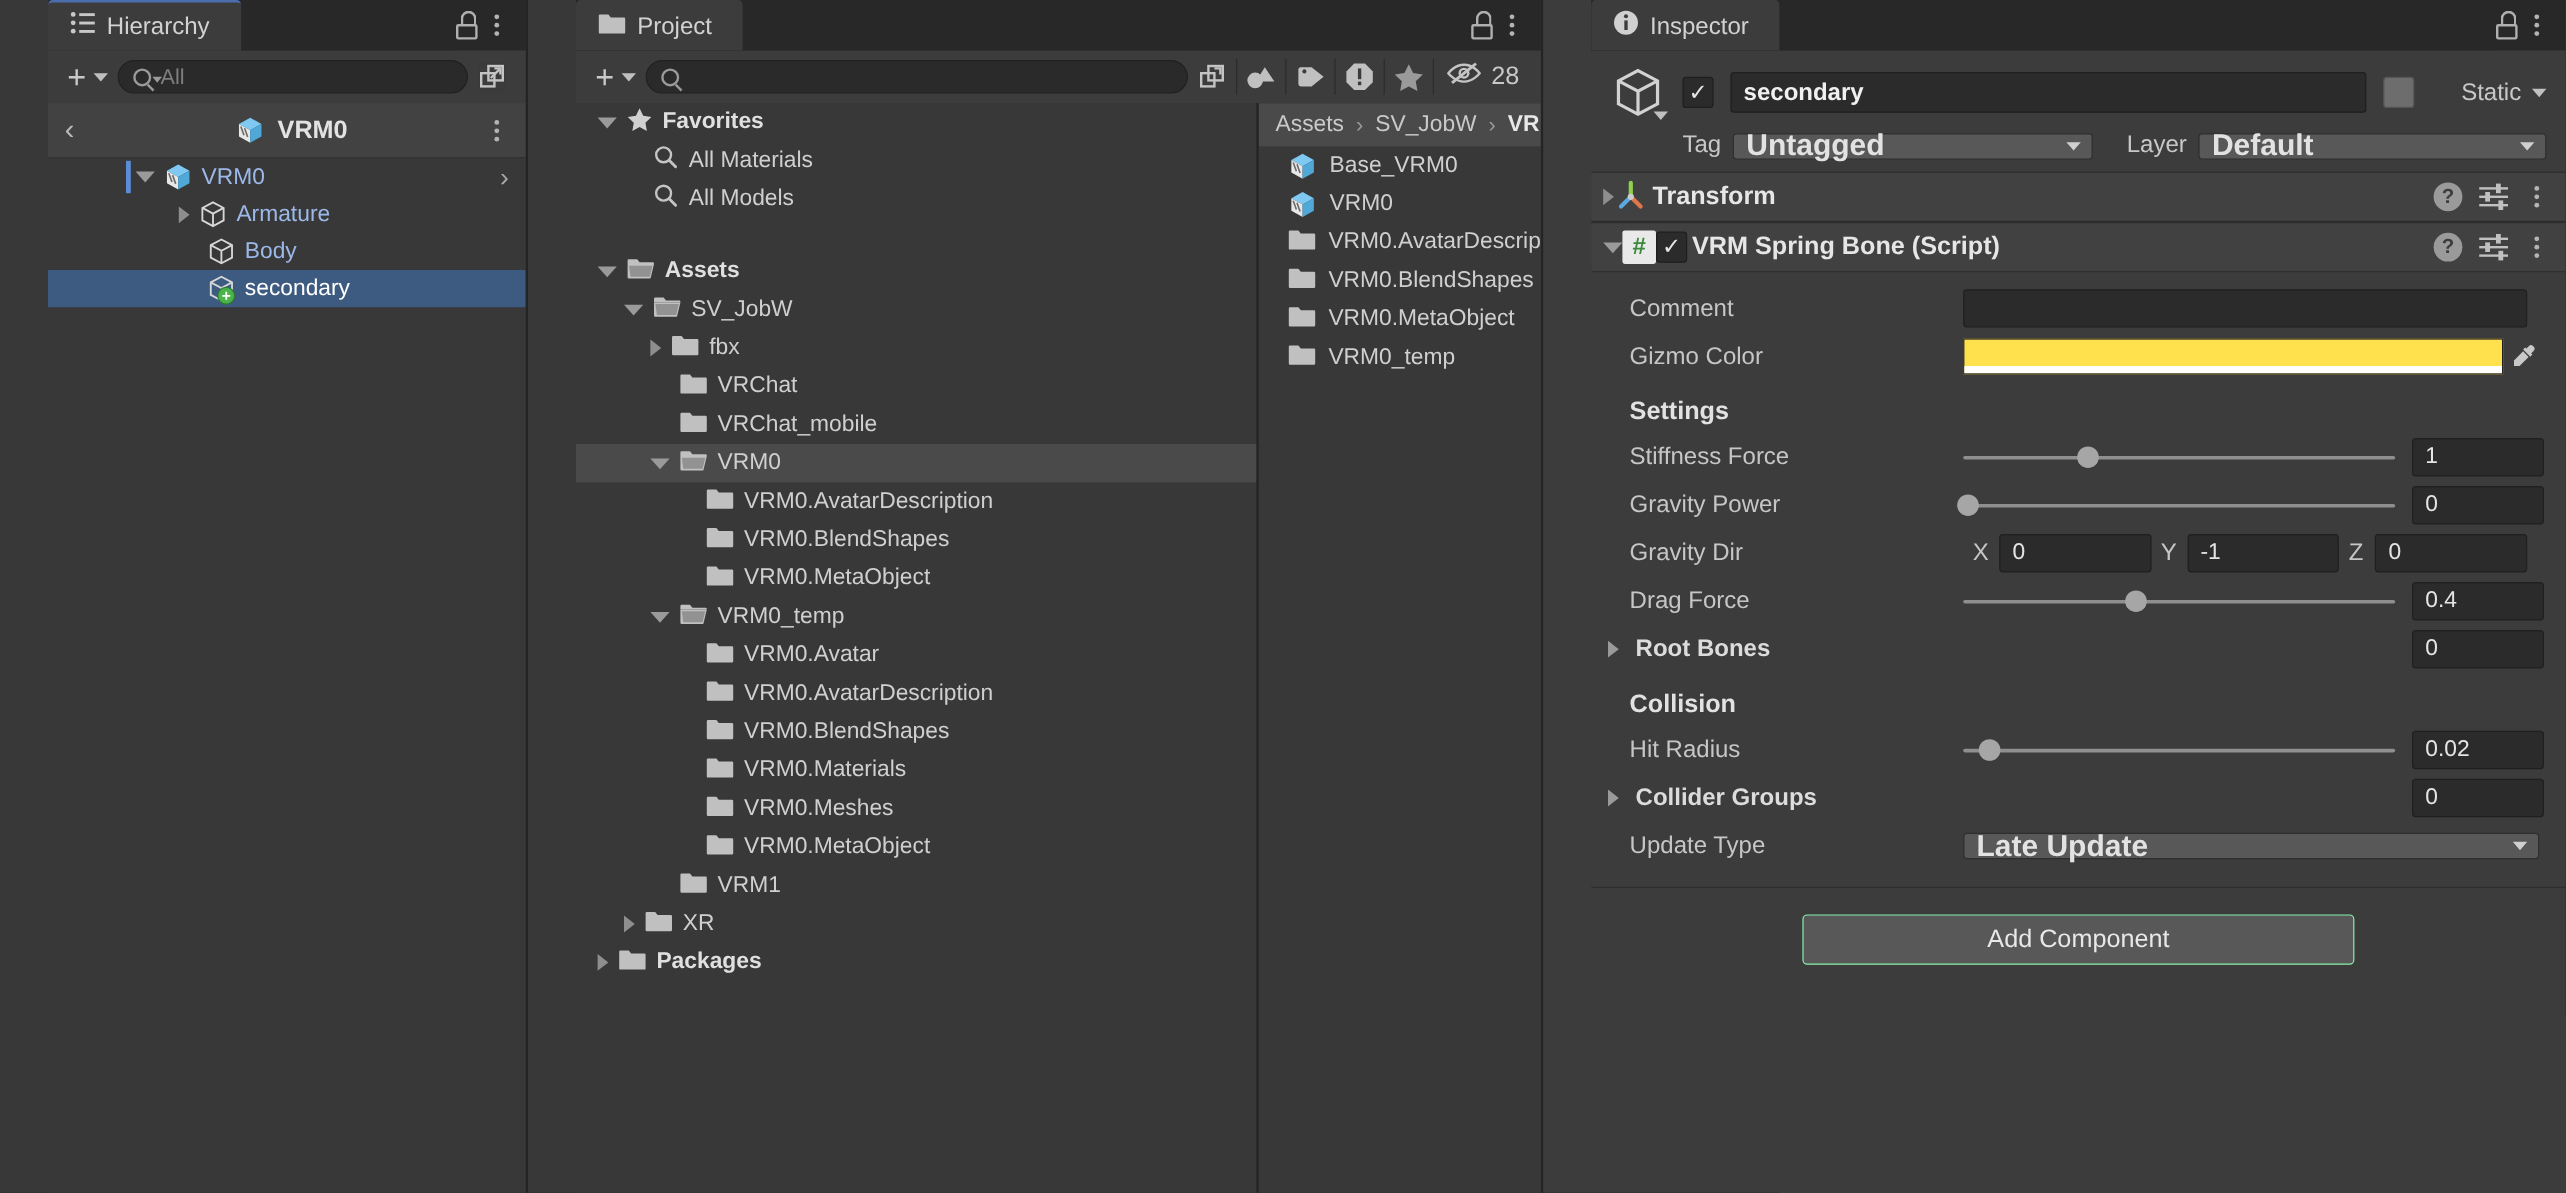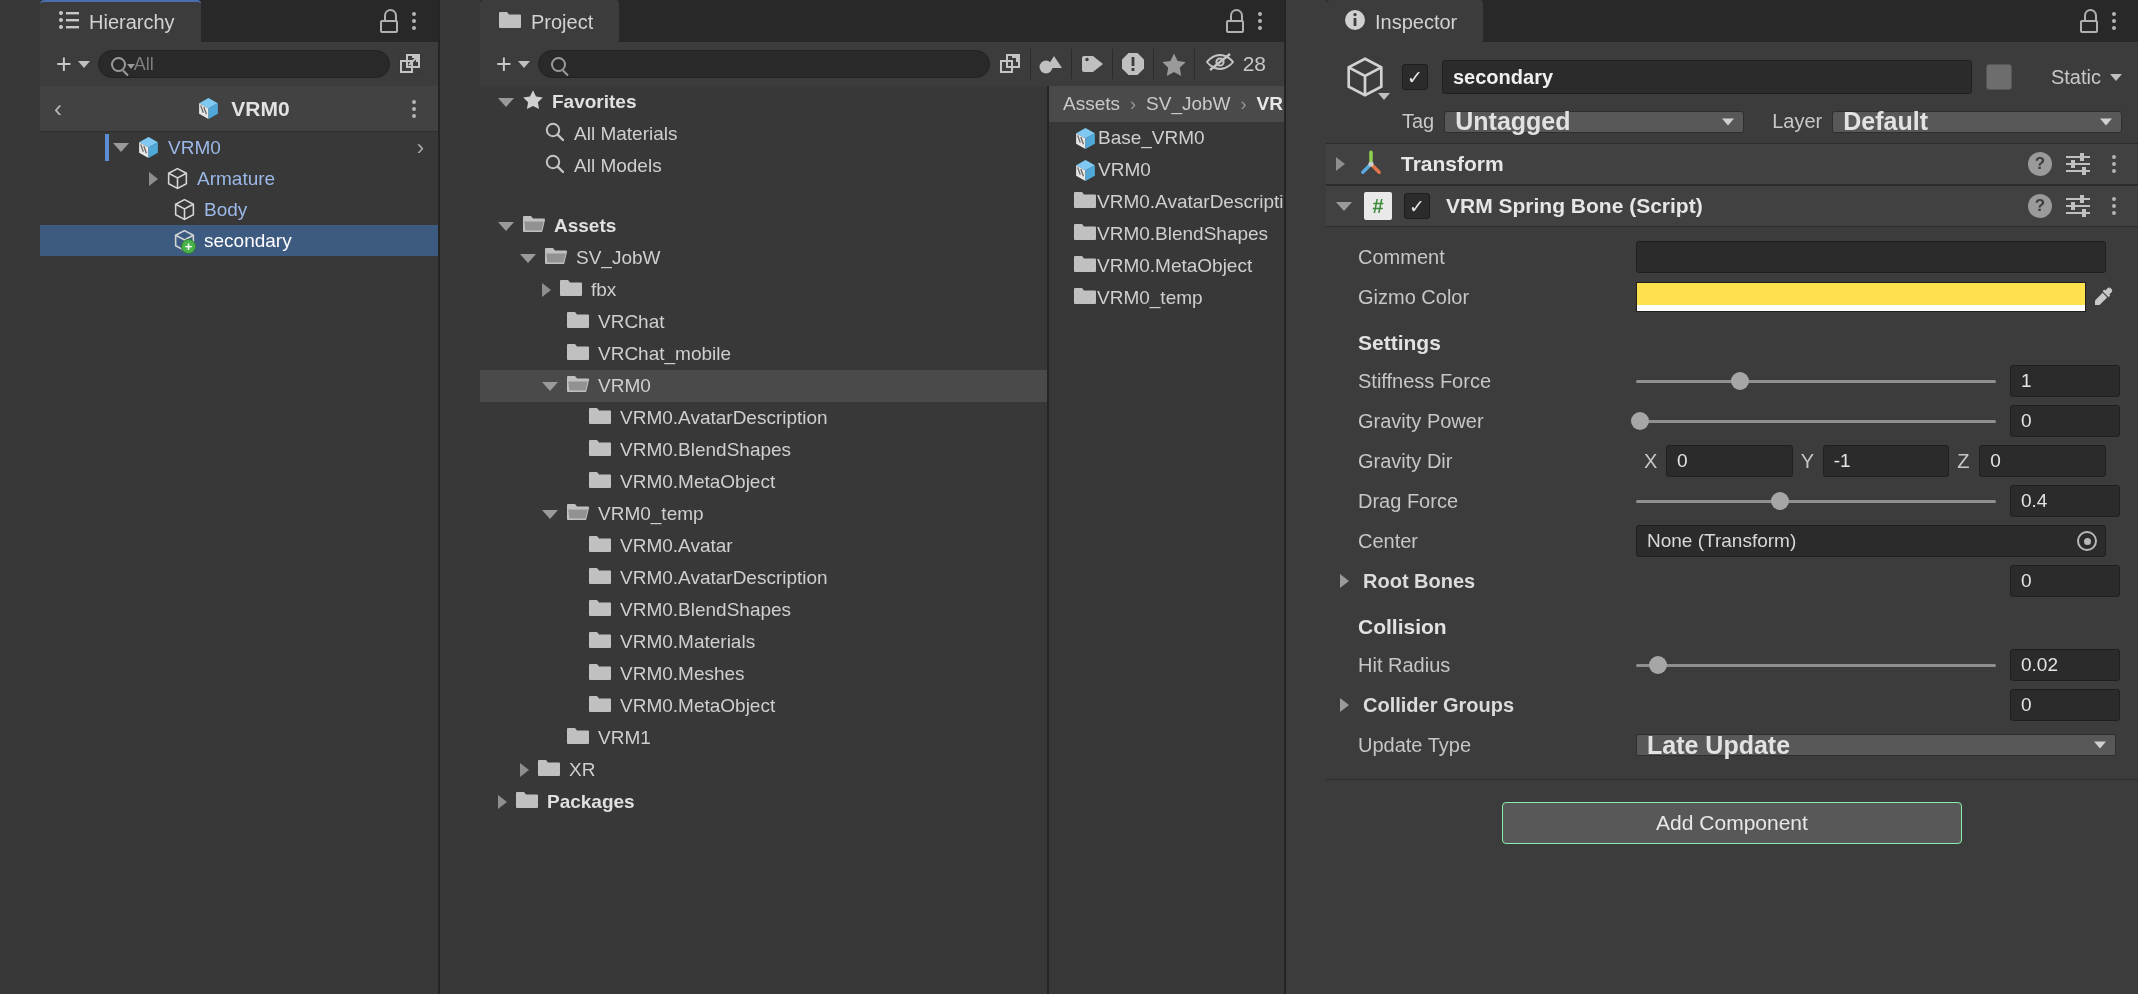--- a/index.html
+++ b/index.html
@@ -84,40 +84,40 @@
   .proj-body { flex:1; display:flex; min-height:0; }
   .proj-left { width:569px; background:#383838; border-right:2px solid #242424; overflow:hidden; }
   .proj-right { flex:1; background:#383838; overflow:hidden; }
   .prow { height:32px; display:flex; align-items:center; gap:8px; font-size:19px; color:#cfcfcf; }
   .prow.hl { background:#4a4a4a; }
   .prow b { font-weight:bold; color:#e0e0e0; }
   .folder { width:24px;height:19px;flex:0 0 auto;}
   .bcrumbs { height:36px; background:#4a4a4a; display:flex; align-items:center; gap:10px; padding-left:14px; font-size:19px; color:#c9c9c9;}
   .bcrumbs .cur { font-weight:bold; color:#e8e8e8;}
   .bcrumbs .sepc { color:#9a9a9a; font-size:18px; }
-  .frow { height:32px; display:flex; align-items:center; gap:0; padding-left:24px; font-size:19px; color:#cfcfcf;}
+  .frow { height:32px; display:flex; align-items:center; gap:10px; padding-left:24px; font-size:19px; color:#cfcfcf;}
 
   
   #inspector { flex:1; background:#3c3c3c; }
   .insp-scroll { flex:1; overflow:hidden; }
   .obj-header { background:#3c3c3c; padding:12px 16px 10px 16px; }
   .obj-row1 { display:flex; align-items:center; gap:14px; }
   .gobj-icon { width:46px; height:46px; position:relative; flex:0 0 auto;}
   .gobj-icon .smalltri{position:absolute;right:-2px;bottom:0;width:0;height:0;border-left:6px solid transparent;border-right:6px solid transparent;border-top:7px solid #c0c0c0;}
   .chk { width:26px;height:26px;background:#2b2b2b;border:1px solid #1e1e1e;border-radius:3px;display:flex;align-items:center;justify-content:center;color:#e6e6e6;font-size:19px;flex:0 0 auto;}
   .chk.empty { color:transparent; background:#6d6d6d; border-color:#555; }
   .namefield { flex:1; height:34px; background:#2b2b2b; border:1px solid #1f1f1f; border-radius:3px; display:flex; align-items:center; padding:0 10px; color:#f0f0f0; font-weight:bold; font-size:20px;}
   .static-wrap { display:flex; align-items:center; gap:9px; }
   .static-lbl { font-size:20px; color:#c8c8c8;margin-left:30px;}
   .obj-row2 { display:flex; align-items:center; gap:10px; margin-top:10px; padding-left:60px;}
   .fld-lbl { font-size:20px; color:#c8c8c8; }
   .dropdown { height:22px; background:#585858; border:1px solid #2e2e2e; border-radius:3px; display:flex; align-items:center; padding:0 10px; color:#e2e2e2; font-size:25px; position:relative;font-weight:bold;}
   .dropdown .dd-caret { position:absolute; right:9px; top:50%; transform:translateY(-50%); width:0;height:0;border-left:6px solid transparent;border-right:6px solid transparent;border-top:7px solid #d0d0d0;}
 
-  .comp-header { height:42px; background:#414141; border-top:1px solid #2c2c2c; border-bottom:1px solid #2c2c2c; display:flex; align-items:center; gap:12px; padding:0 14px 0 10px;}
+  .comp-header { height:42px; background:#414141; border-top:1px solid #2c2c2c; border-bottom:1px solid #2c2c2c; display:flex; align-items:center; gap:0; padding:0 14px 0 10px;}
   .comp-header .ctitle { font-size:21px; font-weight:bold; color:#e6e6e6; flex:1; margin-left:4px;}
   .comp-icons { display:flex; align-items:center; gap:14px; }
   .qmark { width:24px;height:24px;border-radius:50%;background:#9a9a9a;color:#3c3c3c;font-size:17px;font-weight:bold;display:flex;align-items:center;justify-content:center;}
   .presets { width:24px;height:22px;position:relative;}
   .presets i{position:absolute;left:0;height:2px;background:#c0c0c0;}
   .presets i:nth-child(1){top:3px;width:24px}
   .presets i:nth-child(2){top:10px;width:24px}
   .presets i:nth-child(3){top:17px;width:24px}
   .presets u{position:absolute;width:4px;height:8px;background:#c0c0c0;}
   .presets u:nth-of-type(1){left:14px;top:0}
@@ -768,27 +768,20 @@
 
         <div class="prop">
           <span class="plabel">Drag Force</span>
           <span class="slider">
             <span class="track"></span>
               <span class="knob" id="knob-drag" style="left: 40%;"></span>
           </span>
           <span class="txtbox numbox">0.4</span>
         </div>
 
-        <div class="prop">
-          <span class="plabel">Center</span>
-          <span class="objfield" style="margin-right:14px">
-            <span>None (Transform)</span>
-            <span class="target"></span>
-          </span>
-        </div>
 
         <div class="prop">
           <span class="foldtri"></span>
           <span class="plabel bold" style="padding-left:23px">Root Bones</span>
           <span style="flex:1"></span>
           <span class="txtbox numbox">0</span>
         </div>
 
         <div class="section-title">Collision</div>
 

